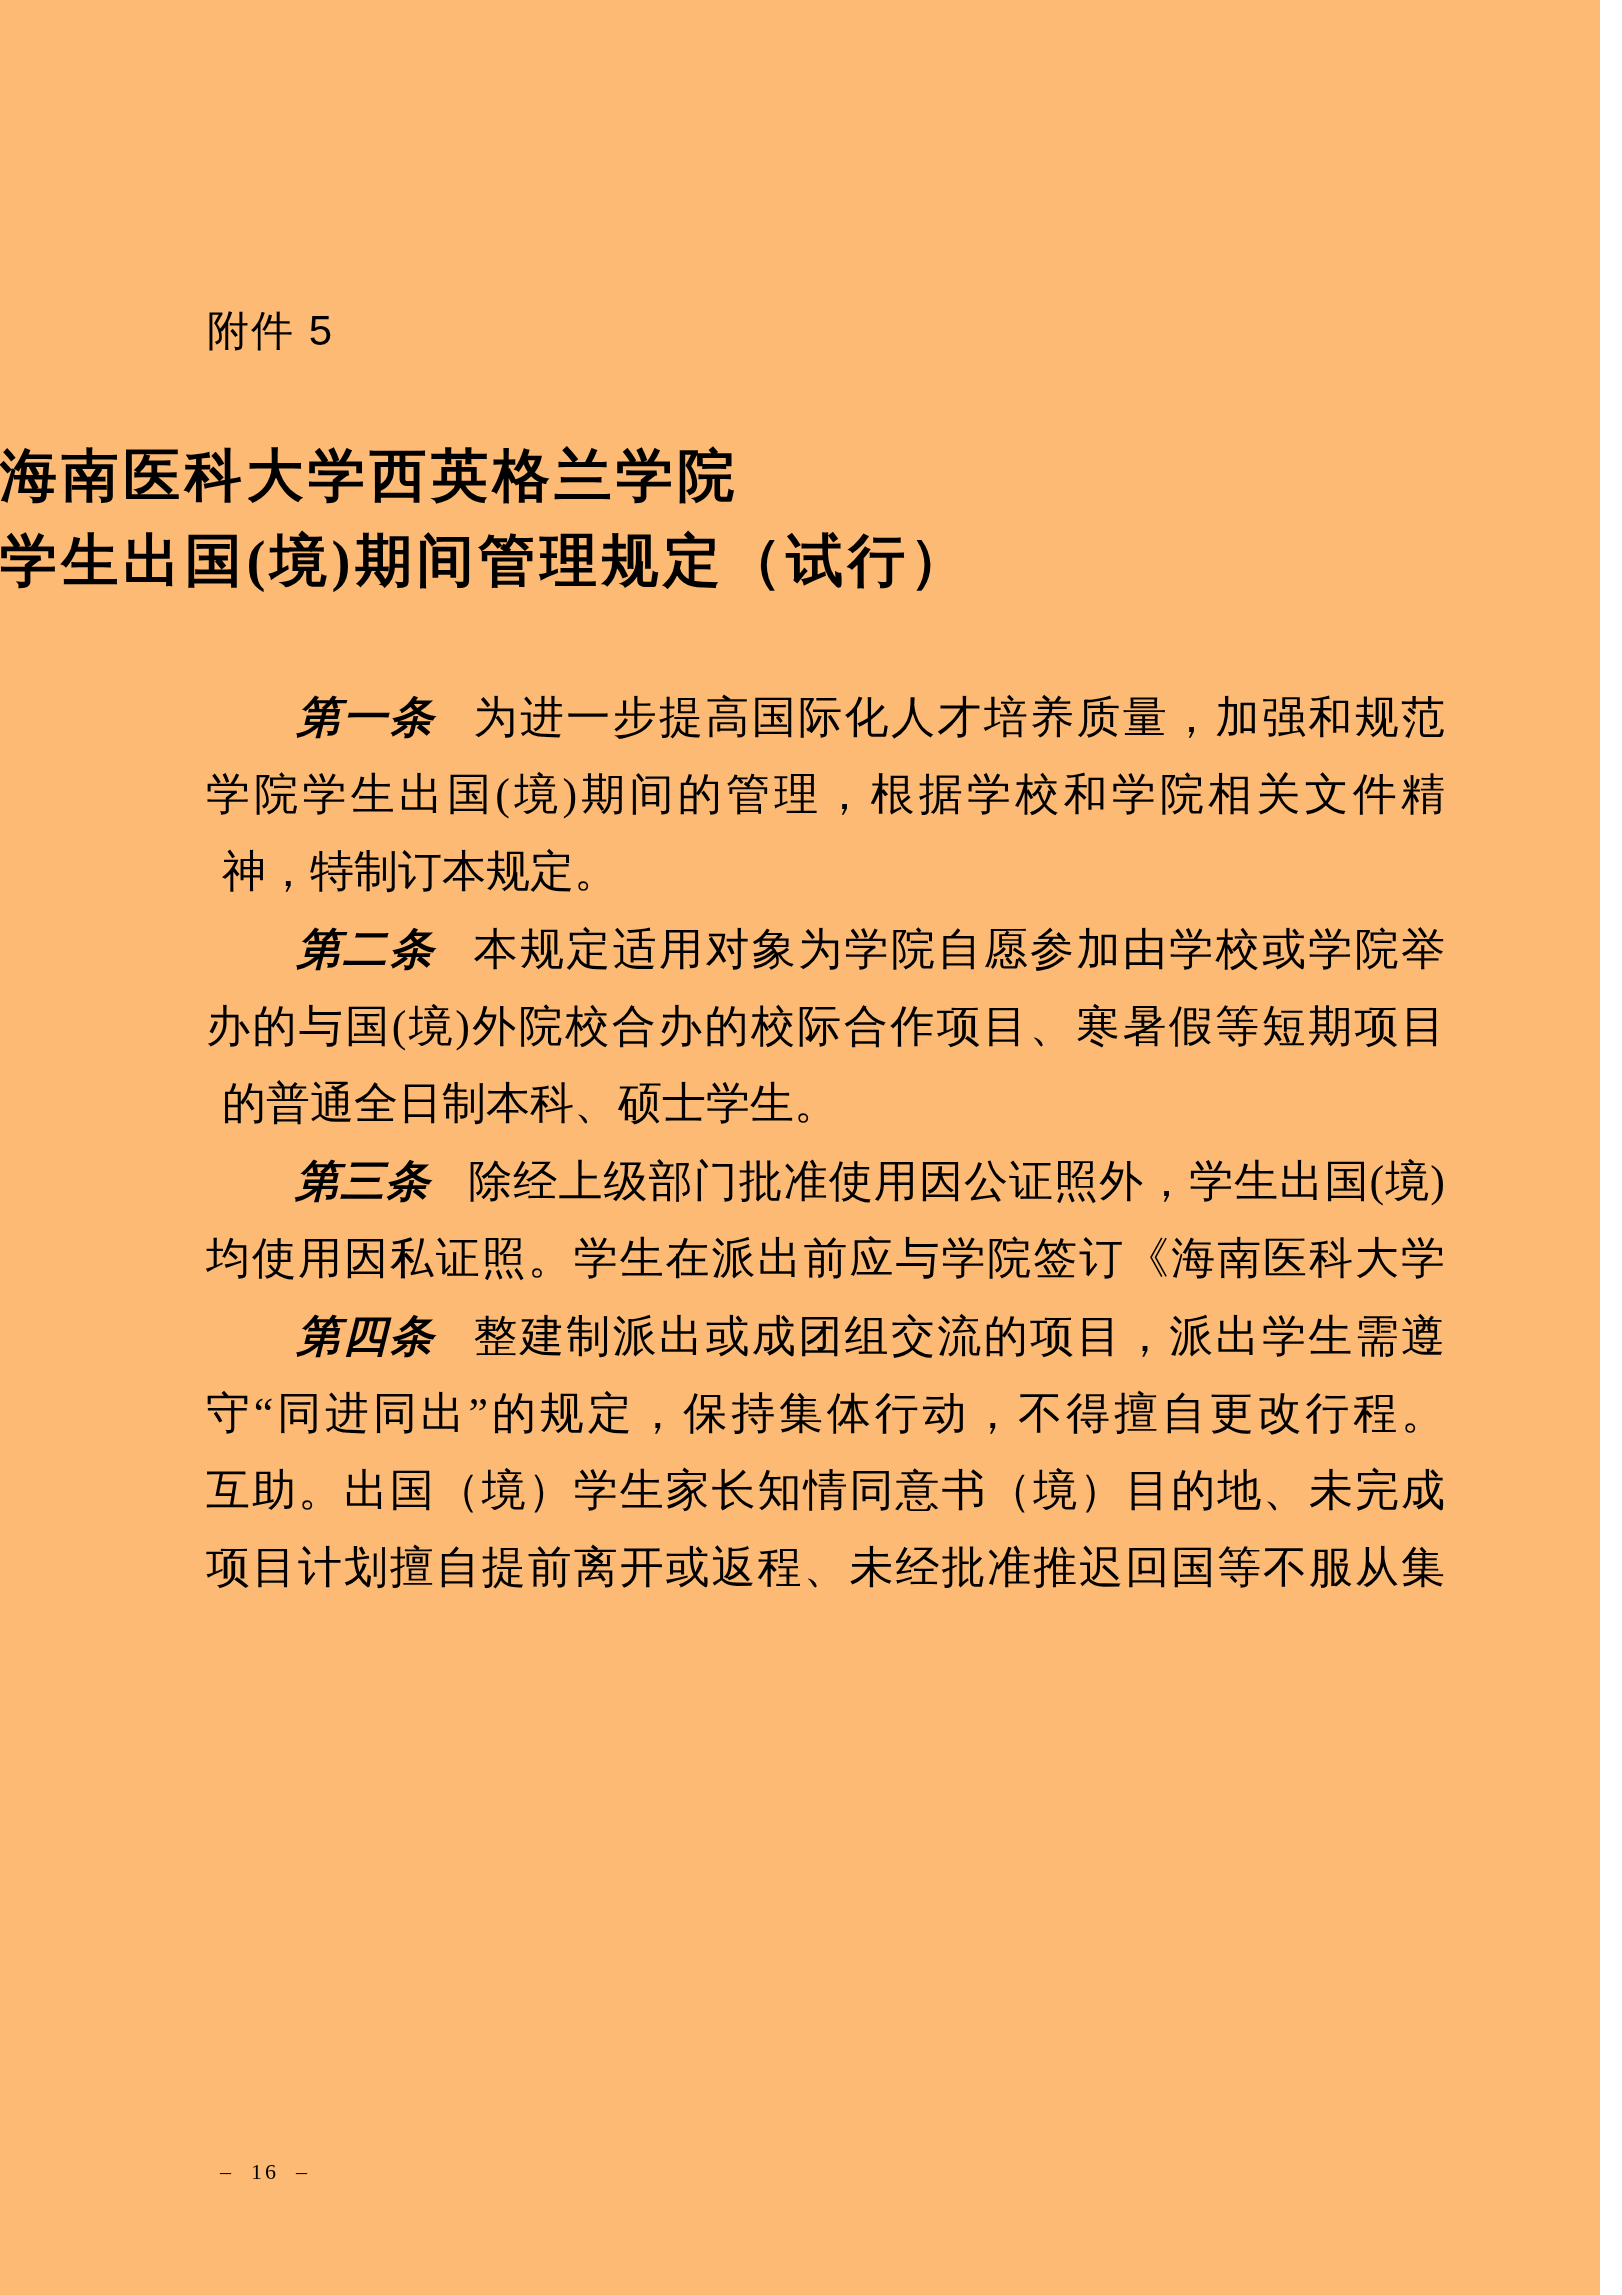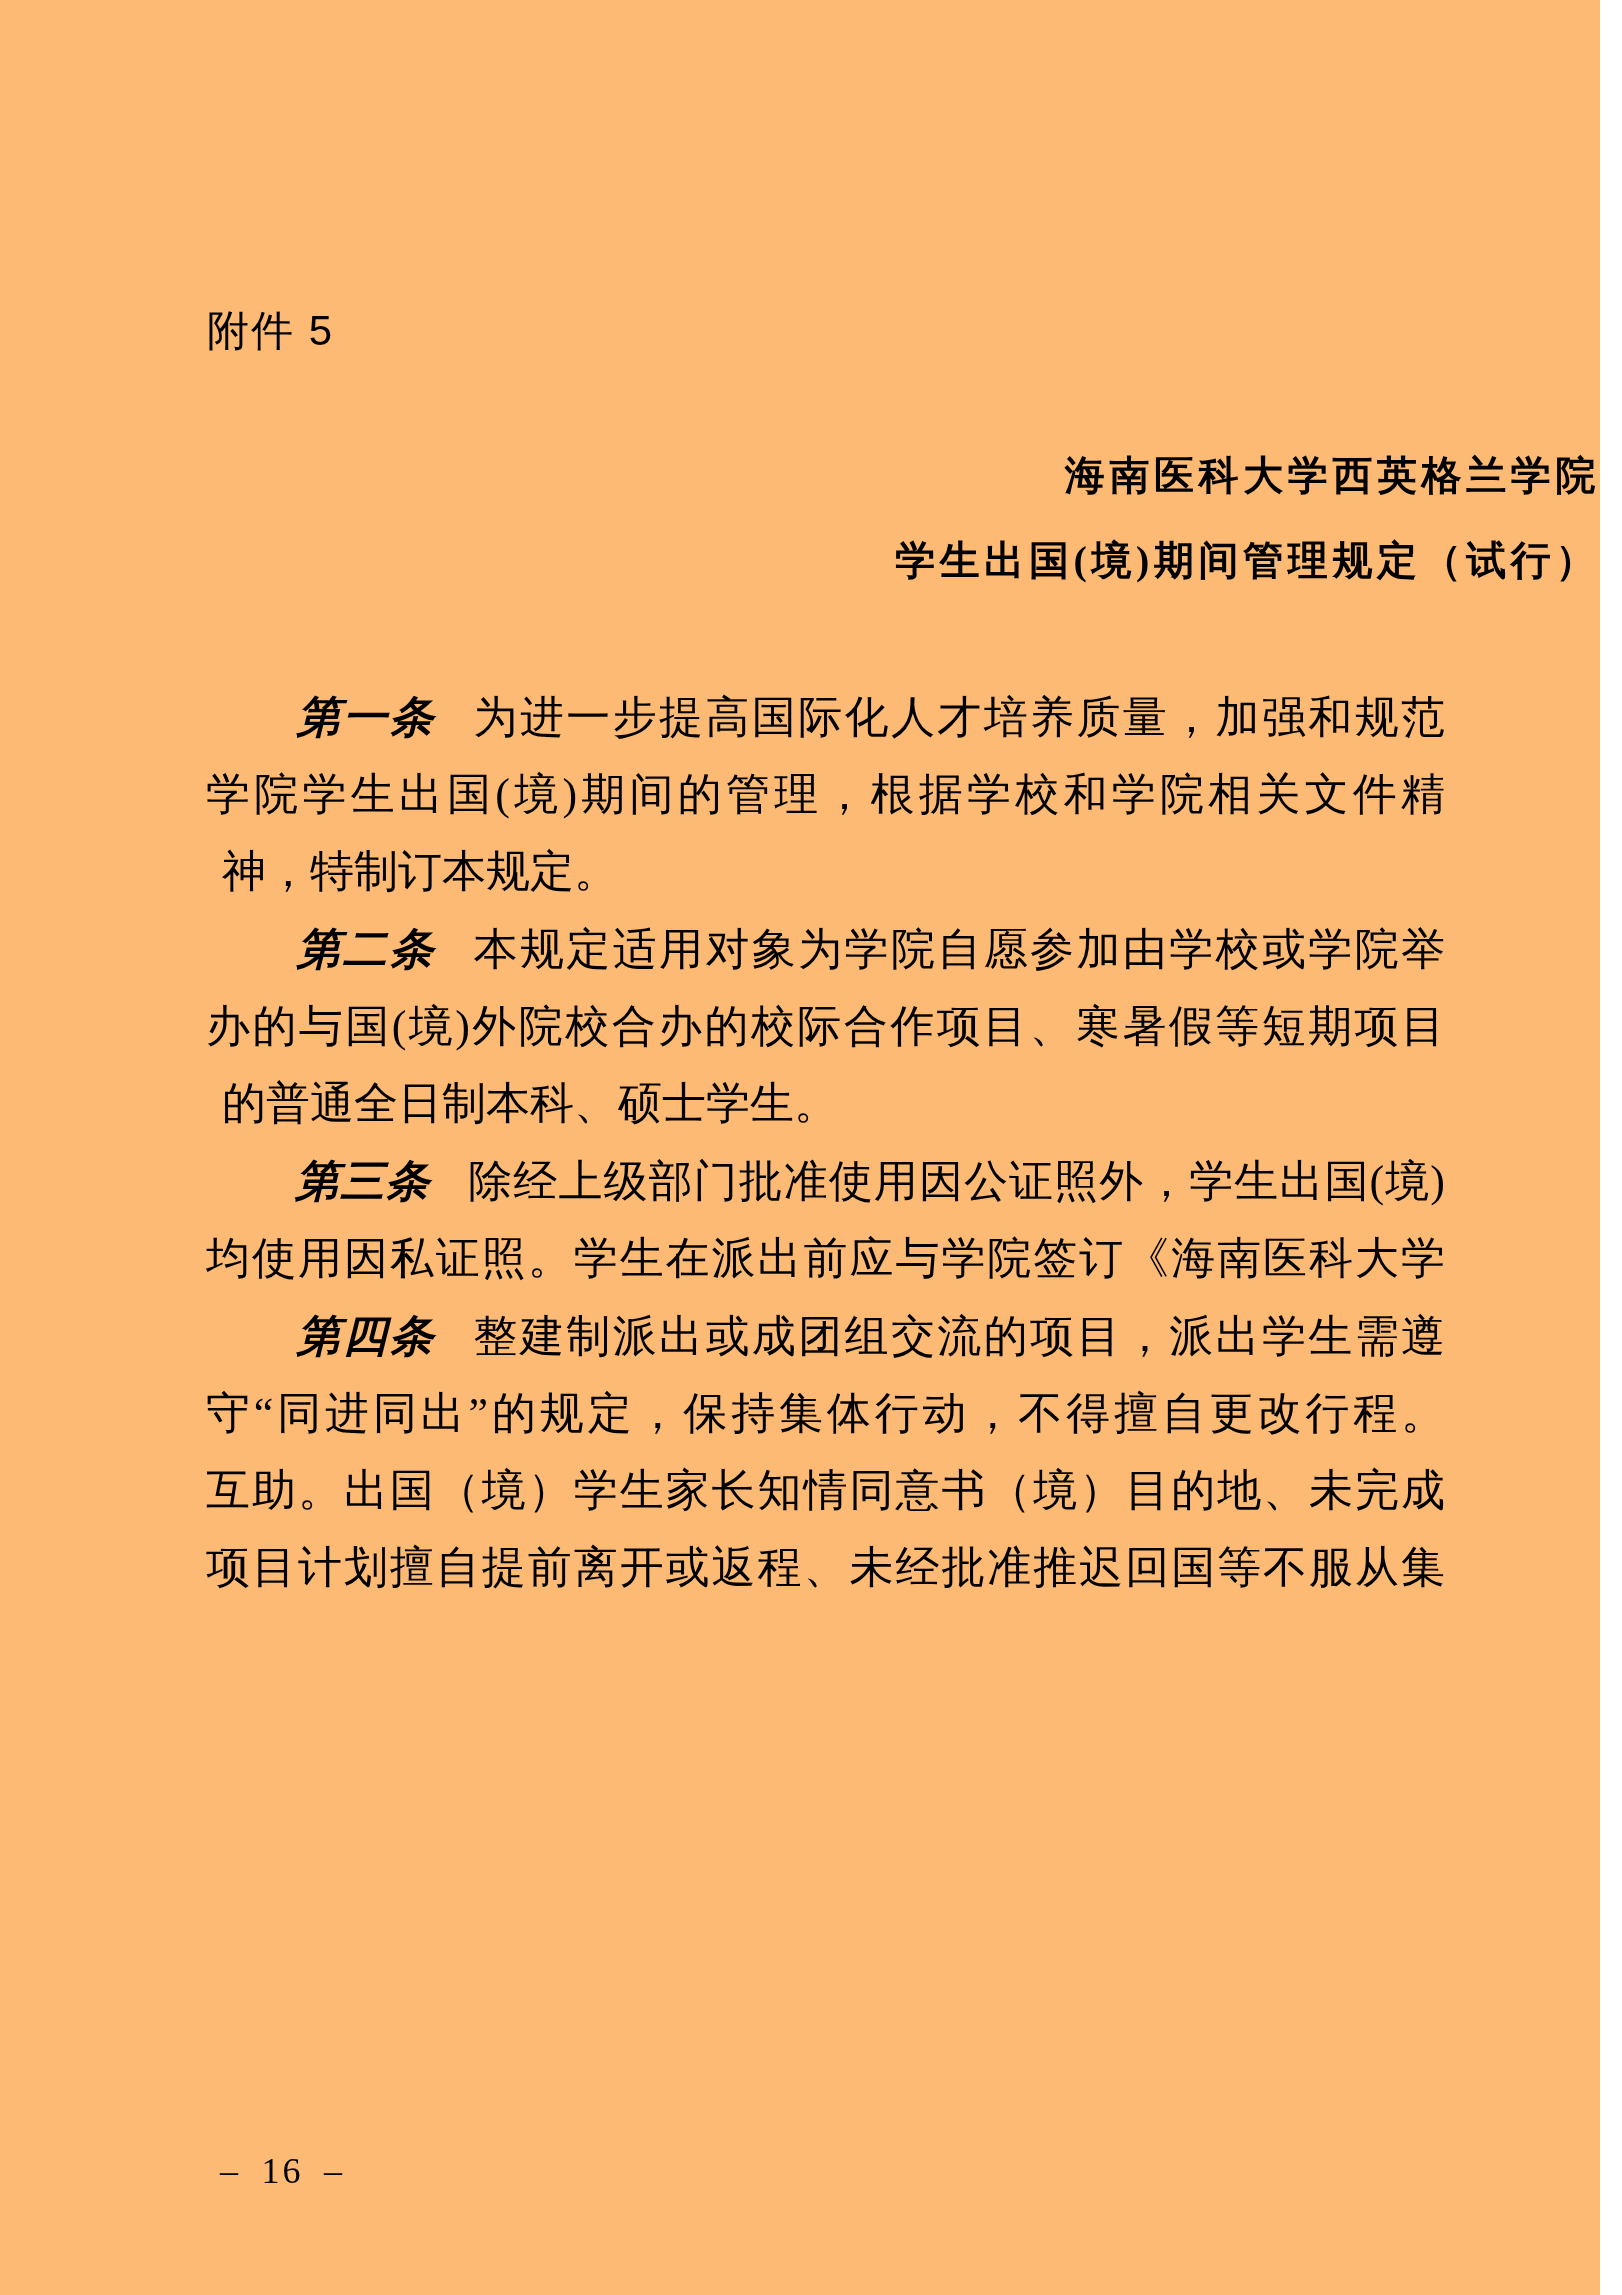--- a/index.html
+++ b/index.html
@@ -23,22 +23,22 @@
     font-size: 42px;
     line-height: 51px;
     letter-spacing: 2px;
     font-family: "Liberation Sans", "DejaVu Sans", sans-serif;
   }
   .doc-title {
     position: absolute;
     left: 0;
     right: 0;
     top: 433px;
-    text-align: right;
-    font-size: 40px;
+    text-align: left;
+    font-size: 57px;
     line-height: 85px;
     font-weight: 700;
     letter-spacing: 4.6px;
     font-family: "Liberation Serif", "DejaVu Serif", serif;
   }
   .content {
     position: absolute;
     left: 206px;
     top: 678px;
     width: 1239px;
@@ -75,21 +75,21 @@
     font-size: 46px;
     line-height: 77px;
     font-weight: 700;
     word-spacing: 14.3px;
     font-family: "Liberation Sans", "DejaVu Sans", sans-serif;
   }
   .pageno {
     position: absolute;
     left: 220px;
     top: 2151px;
-    font-size: 36px;
+    font-size: 22px;
     line-height: 41px;
     letter-spacing: 3.1px;
     word-spacing: 8.2px;
     font-family: "Liberation Serif", "DejaVu Serif", serif;
   }
 </style>
 </head>
 <body>
 
 <div class="page">

